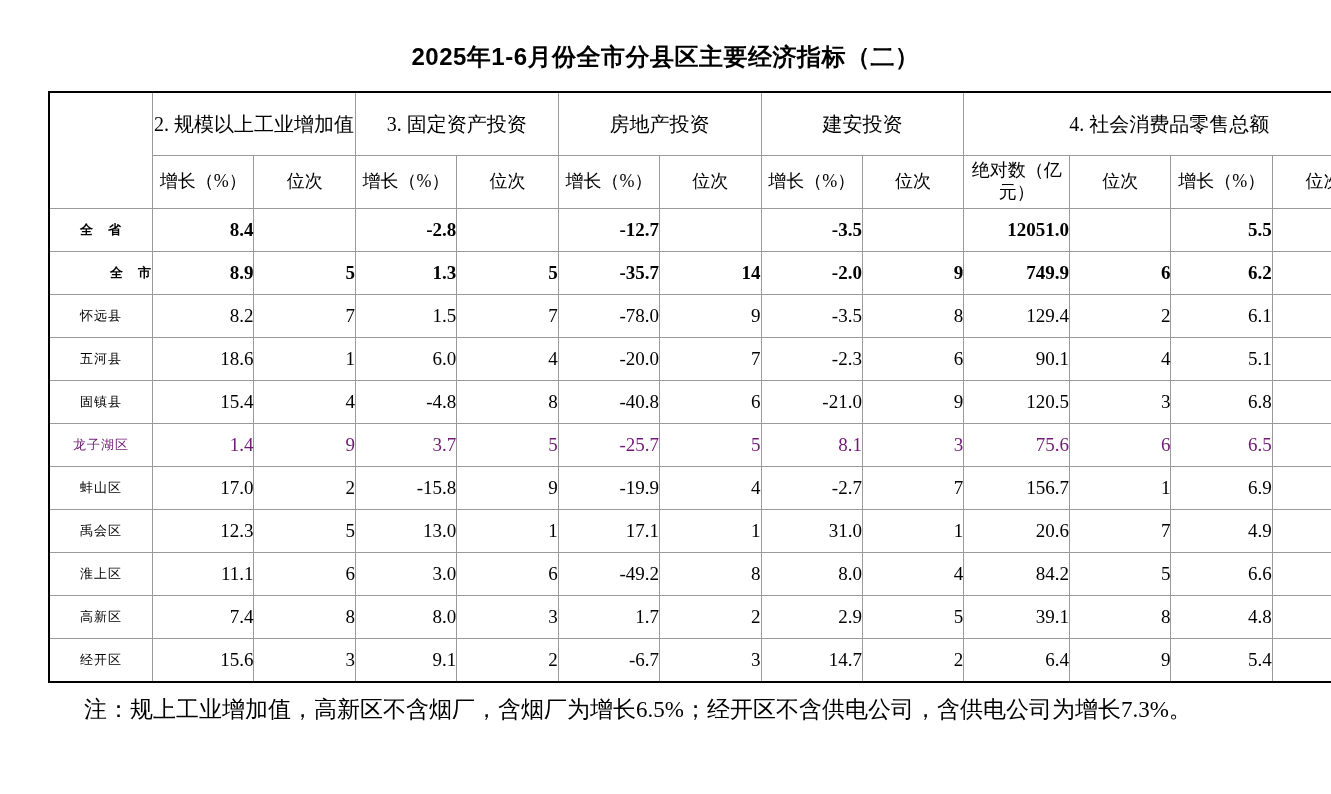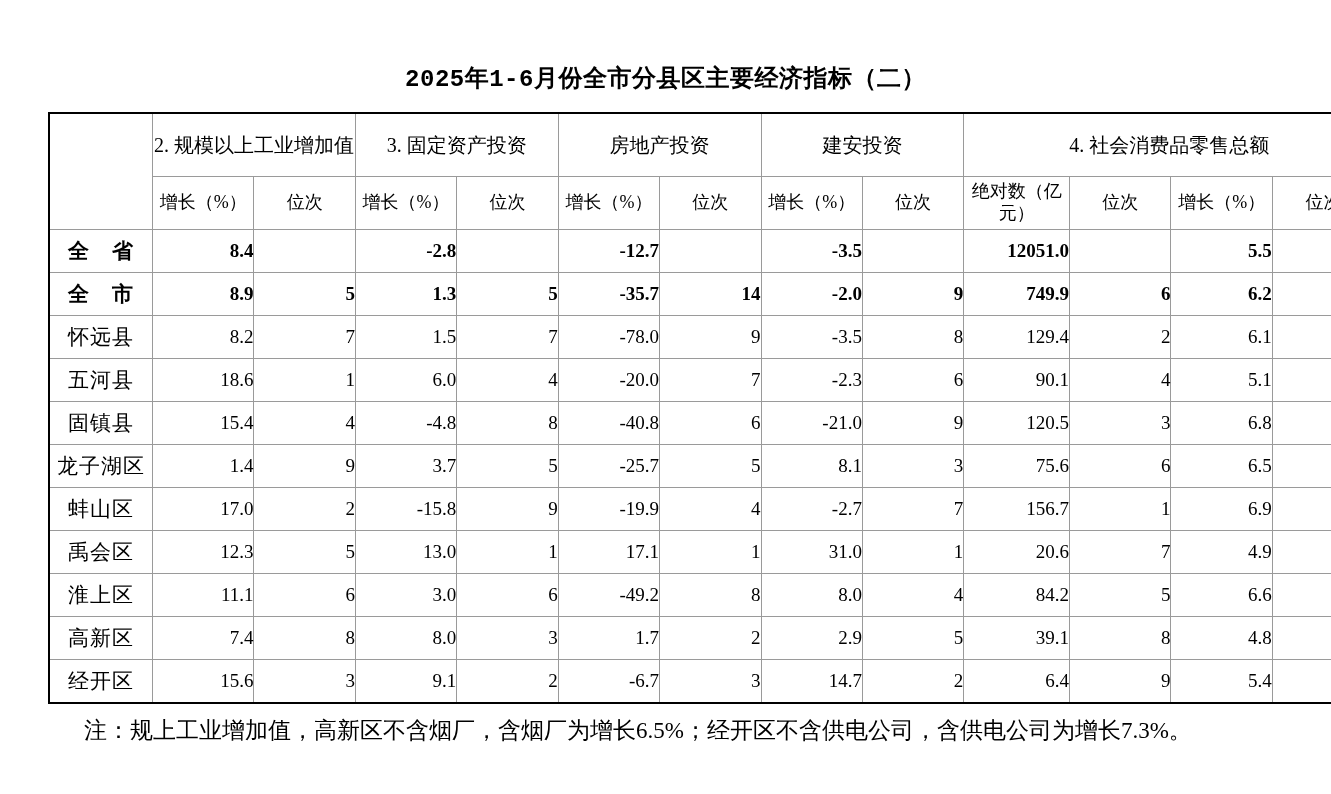--- a/index.html
+++ b/index.html
@@ -19,23 +19,23 @@
     width: 1331px;
     height: 794px;
     box-sizing: border-box;
     padding: 0;
   }
   .title {
     text-align: center;
     font-size: 24px;
     font-weight: bold;
     letter-spacing: 0.5px;
-    margin-top: 62px;
+    margin-top: 41px;
     margin-bottom: 18px;
-    font-family: Liberation Mono, monospace;
+    font-family: Liberation Sans, sans-serif;
   }
   .table-wrap {
     margin: 0 48px;
   }
   table.maintable {
     border-collapse: collapse;
     width: 1328px;
     table-layout: fixed;
     font-size: 19px;
   }
@@ -64,45 +64,46 @@
     font-size: 18px;
     height: 52px;
     line-height: 1.2;
     padding: 2px 2px;
   }
   .col-region {
     width: 96px;
   }
   .region-cell {
     text-align: center;
-    font-size: 21px;
+    font-size: 13px;
     height: 42px;
     letter-spacing: 1px;
   }
   .num {
     text-align: right;
     padding-right: 14px;
     font-size: 19px;
     height: 42px;
     font-family: "Liberation Serif", "DejaVu Serif", serif;
   }
   .rank {
     text-align: right;
     padding-right: 14px;
     font-size: 19px;
     height: 42px;
   }
   tr.bold-row td {
     font-weight: bold;
   }
   tr.red-row td {
-    color: #000000;
+    color: #701a75;
   }
   .thick-bottom td {
     border-bottom: 2px solid #000;
+    text-align: right;
   }
   .thick-top td {
     border-top: 2px solid #000;
   }
   .note {
     margin: 10px 48px 0 48px;
     font-size: 23px;
     line-height: 1.5;
     text-indent: 36px;
   }

